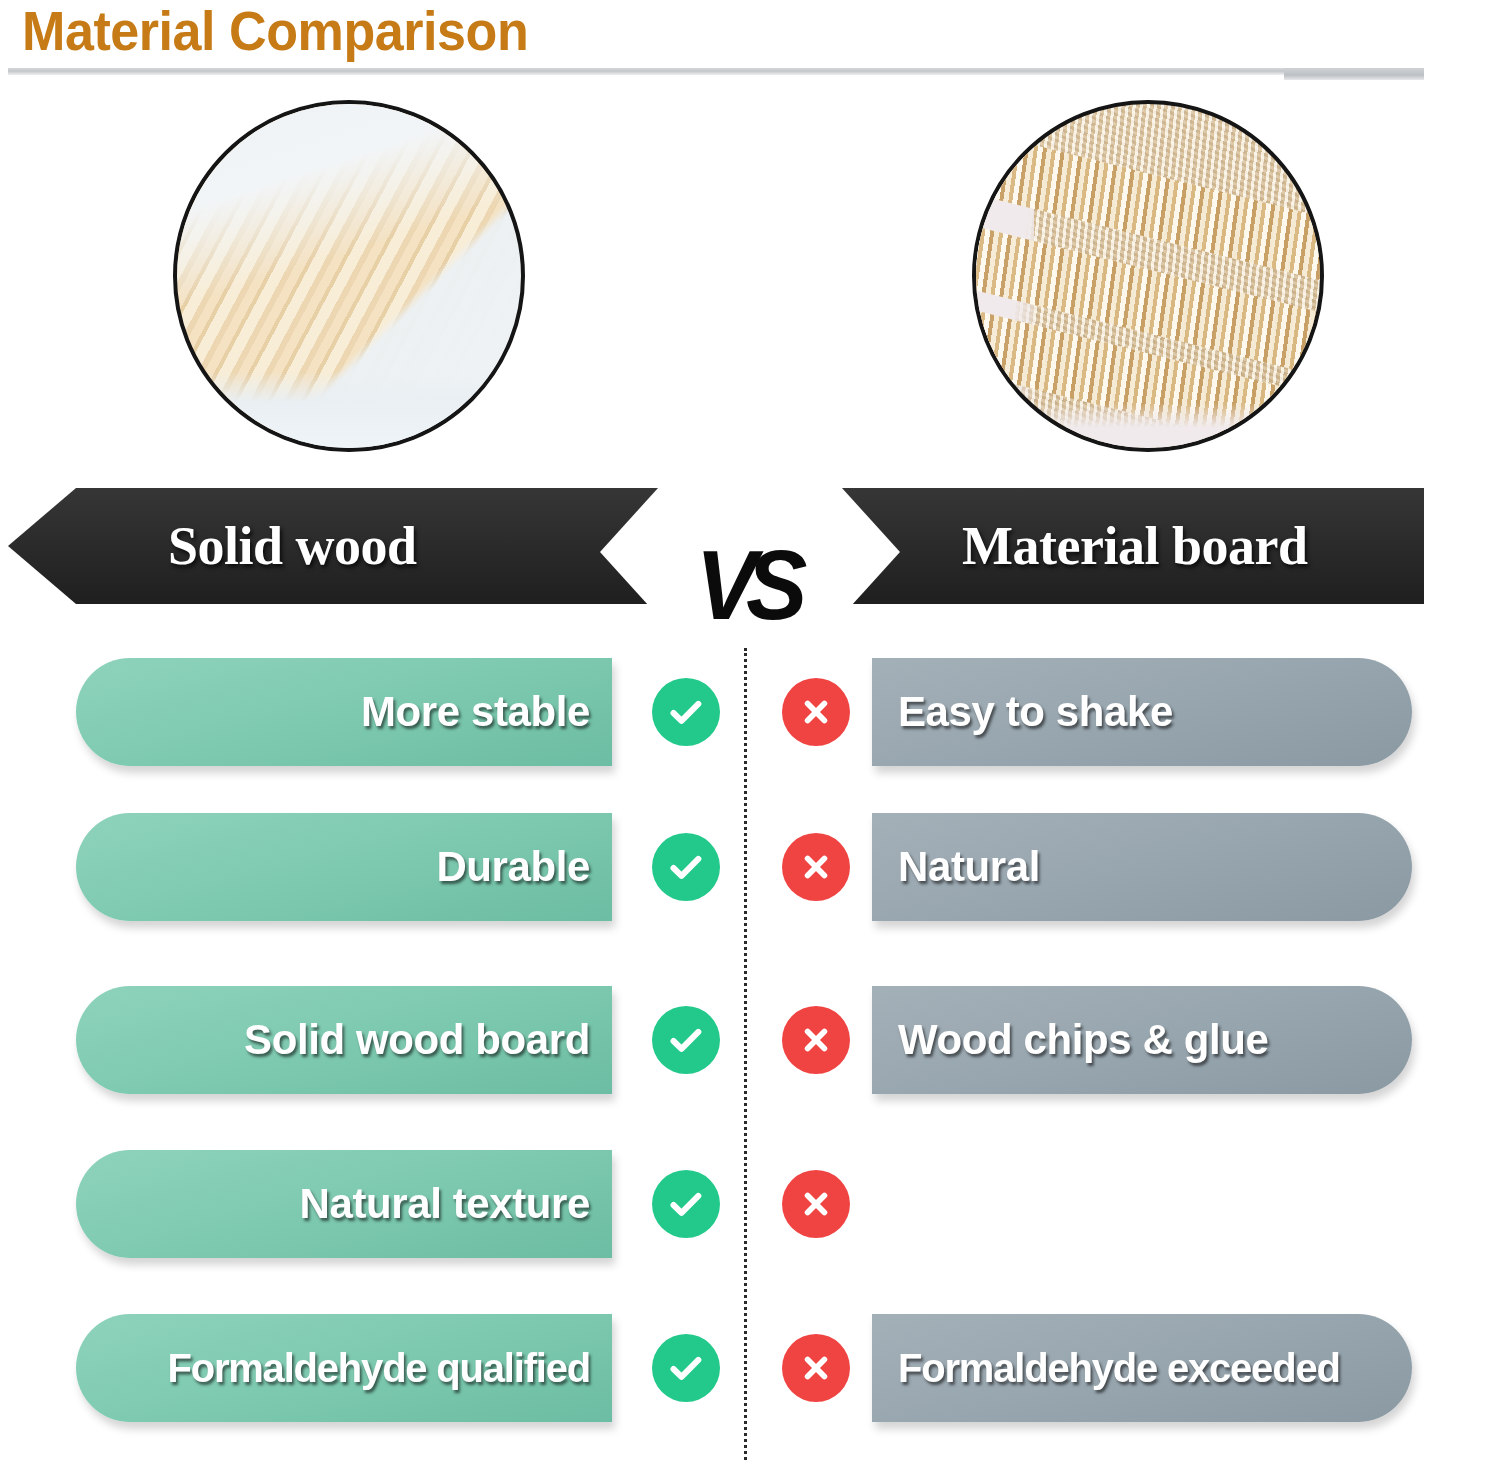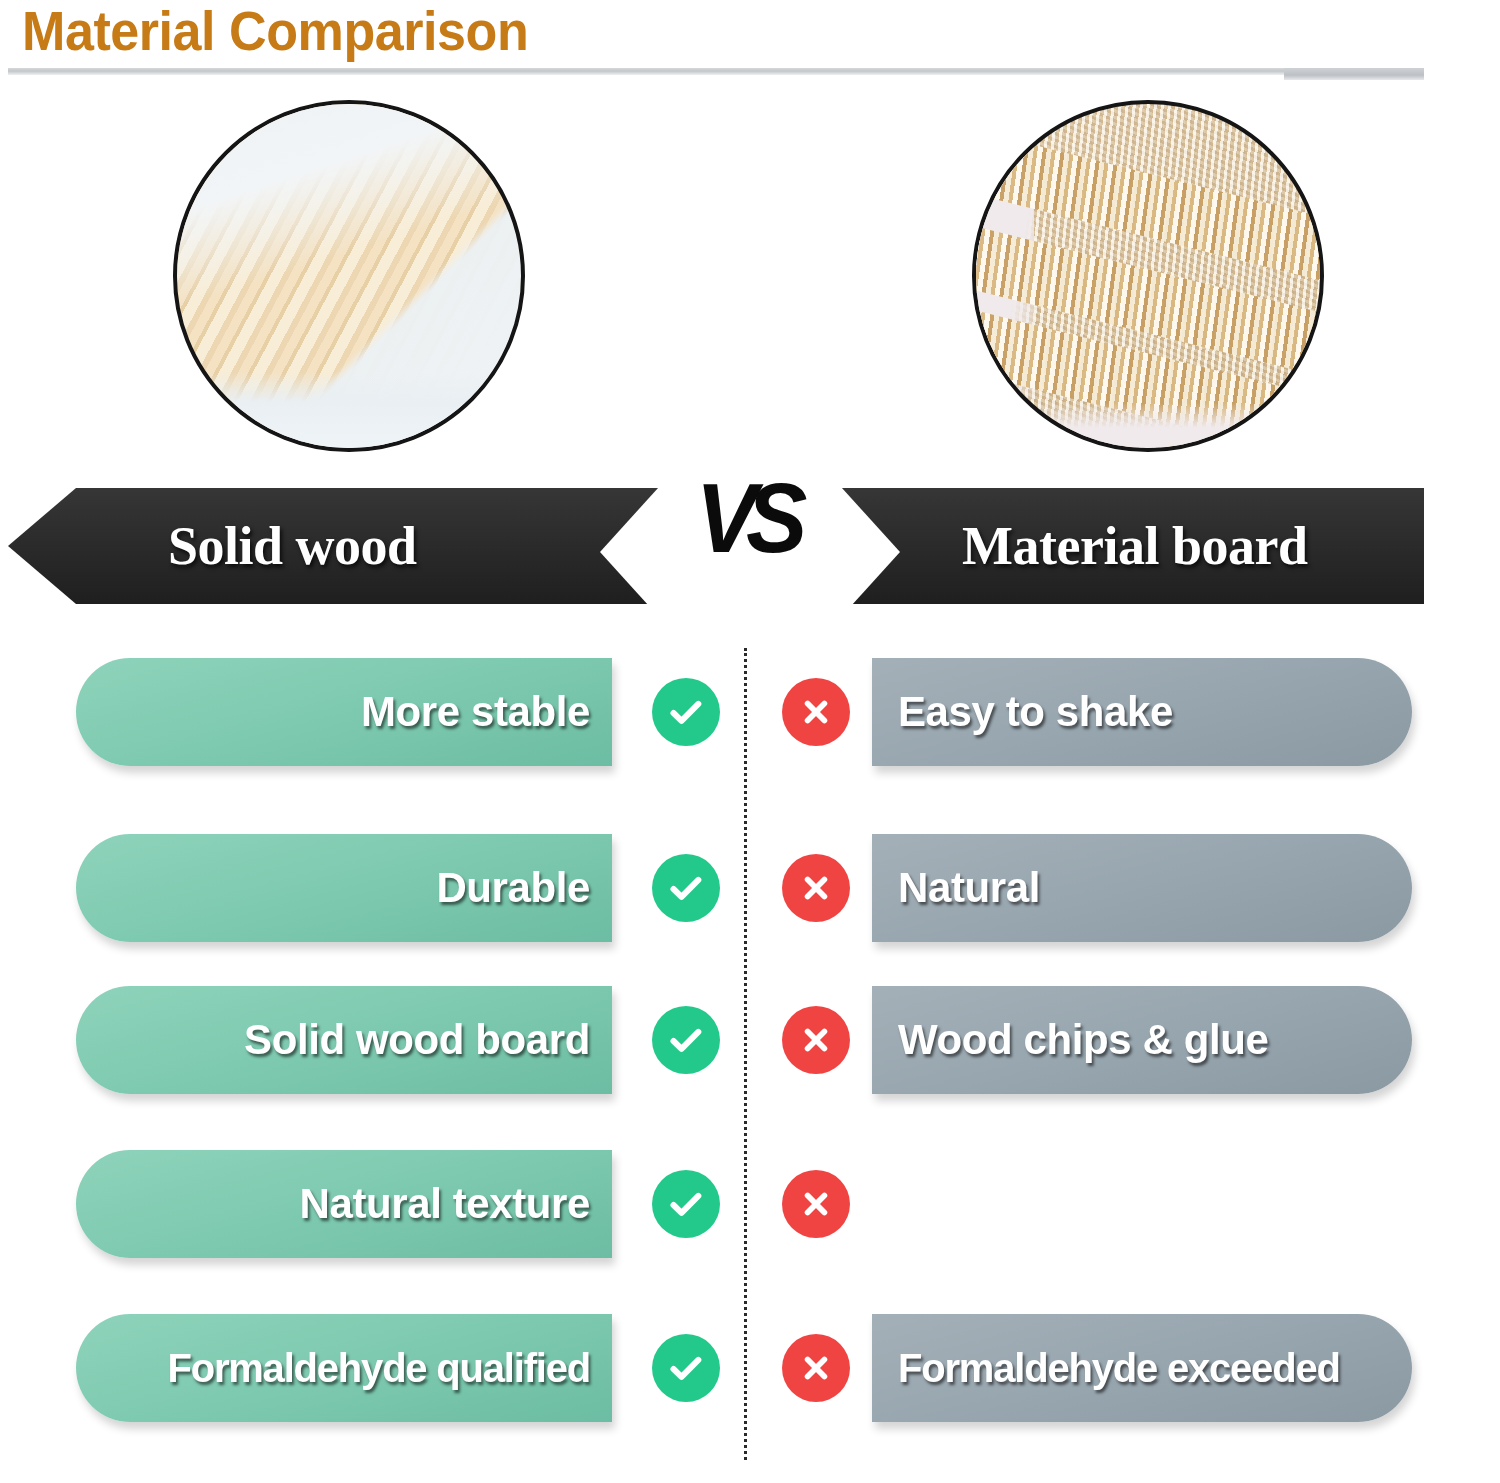--- a/index.html
+++ b/index.html
@@ -182,21 +182,21 @@
   .vs-hex {
     position: absolute;
     left: 600px;
     top: 0px;
     width: 300px;
     height: 172px;
     background: #ffffff;
     clip-path: polygon(0 50%, 78px 0, calc(100% - 78px) 0, 100% 50%, calc(100% - 78px) 100%, 78px 100%);
     filter: drop-shadow(4px 8px 7px rgba(0,0,0,0.38));
     display: flex;
-    align-items: flex-start;
+    align-items: flex-end;
     justify-content: center;
   }
   .vs-text {
     color: #0b0b0b;
     font-size: 92px;
     font-weight: 700;
     font-family: "Liberation Sans", sans-serif;
     font-style: italic;
     letter-spacing: -11px;
     transform: translateX(-4px) scaleY(1.06);
@@ -221,21 +221,21 @@
   }
   .row {
     position: absolute;
     left: 0;
     width: 1500px;
     height: 108px;
     display: flex;
     align-items: center;
   }
   .row.r0 { top: 12px; }
-  .row.r1 { top: 188px; }
+  .row.r1 { top: 167px; }
   .row.r2 { top: 340px; }
   .row.r3 { top: 504px; }
   .row.r4 { top: 668px; padding-left: 15px; }
 
   .pill {
     position: relative;
     height: 108px;
     display: flex;
     align-items: center;
     box-sizing: border-box;

